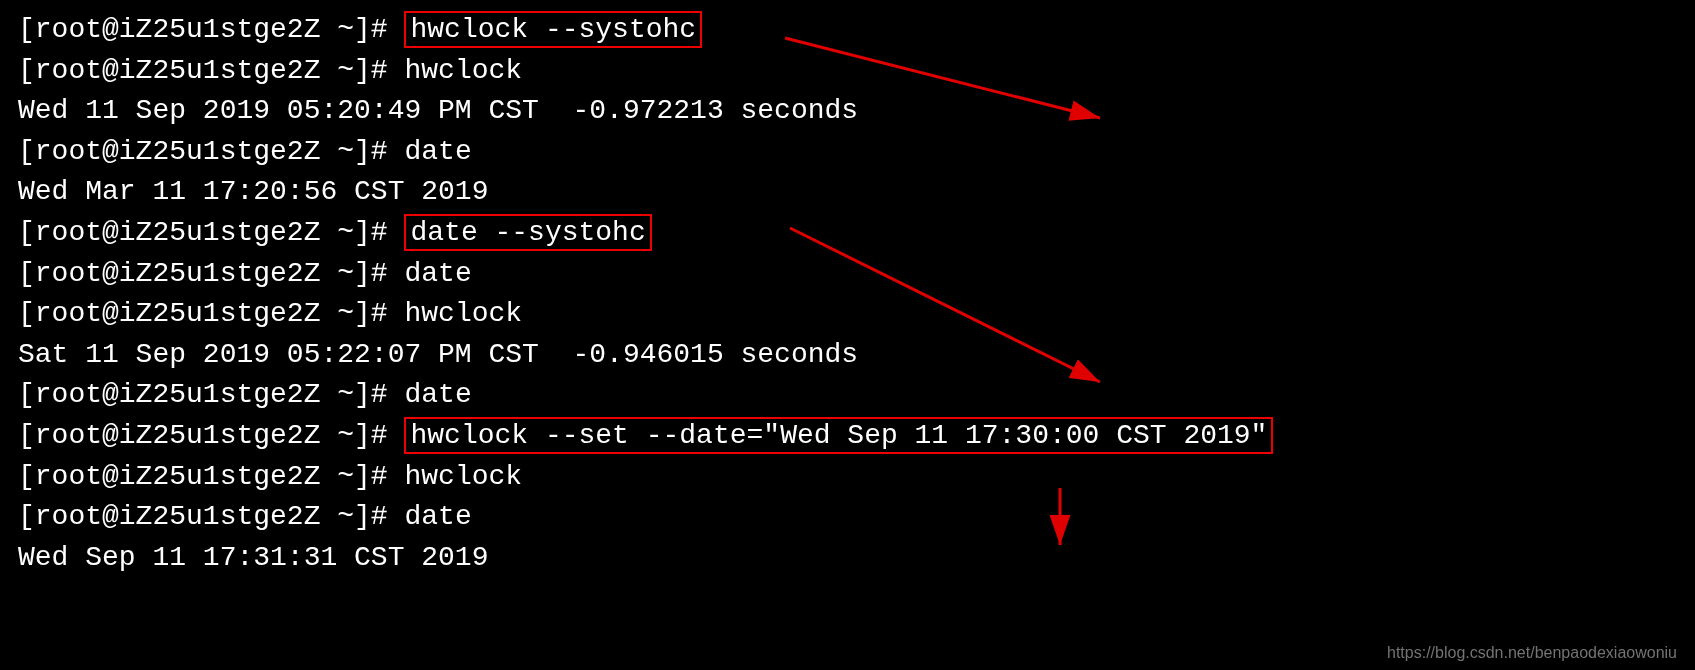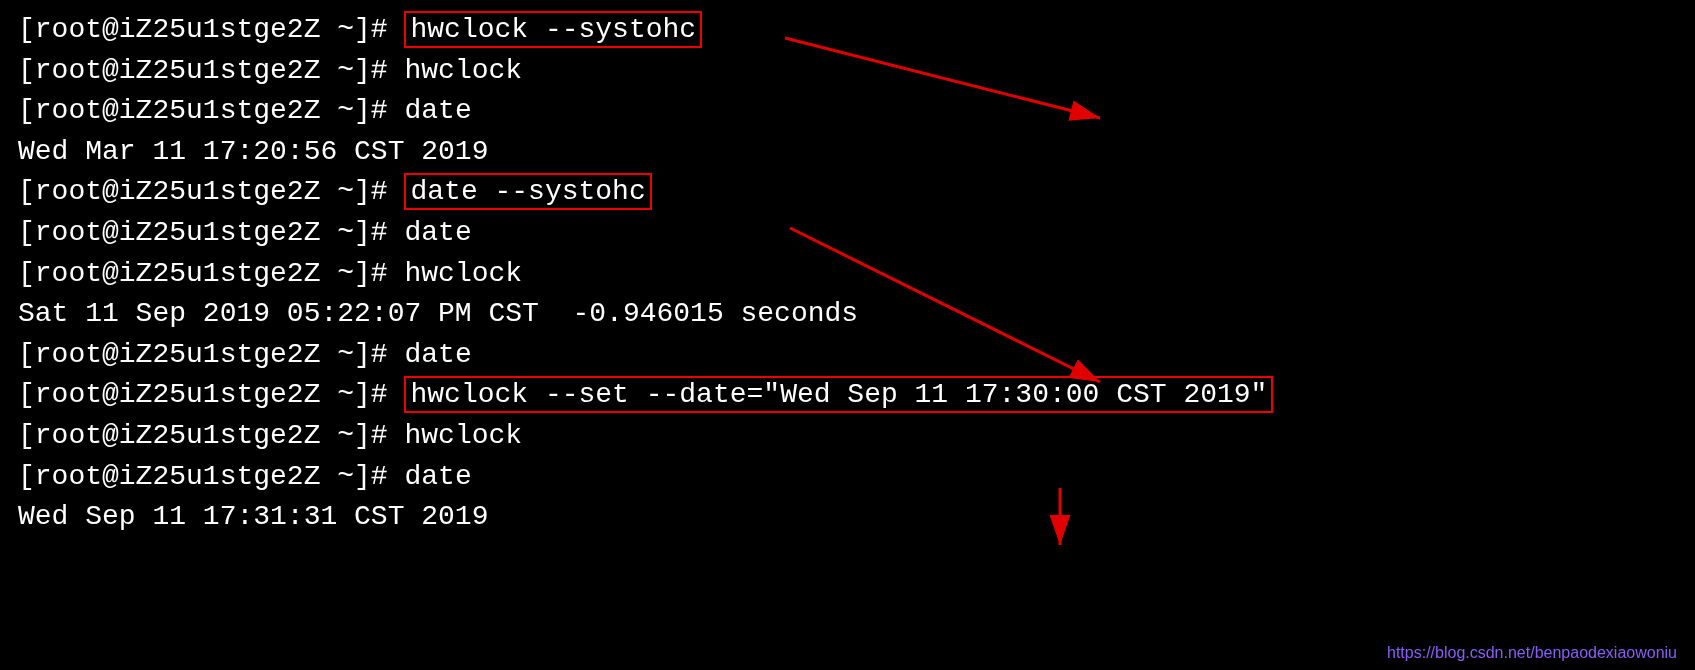--- a/index.html
+++ b/index.html
@@ -31,31 +31,32 @@
       position: absolute;
       top: 0; left: 0;
       width: 1695px;
       height: 670px;
       pointer-events: none;
     }
     .watermark {
       position: absolute;
       bottom: 8px;
       right: 18px;
-      color: #8b5cf6;
+      color: #737373;
       font-size: 16px;
       font-family: Arial, sans-serif;
     }
   </style>
 </head>
 <body>
 
 <div class="terminal" id="terminal">
     <span class="line"><span>[root@iZ25u1stge2Z ~]# </span><span class="highlight-box">hwclock --systohc</span></span>
     <span class="line"><span>[root@iZ25u1stge2Z ~]# </span><span>hwclock</span></span>
+    <span class="line"><span>Wed 11 Sep 2019 05:20:49 PM CST  -0.972213 seconds</span></span>
     <span class="line"><span>[root@iZ25u1stge2Z ~]# </span><span>date</span></span>
     <span class="line"><span>Wed Mar 11 17:20:56 CST 2019</span></span>
     <span class="line"><span>[root@iZ25u1stge2Z ~]# </span><span class="highlight-box">date --systohc</span></span>
     <span class="line"><span>[root@iZ25u1stge2Z ~]# </span><span>date</span></span>
     <span class="line"><span>[root@iZ25u1stge2Z ~]# </span><span>hwclock</span></span>
     <span class="line"><span>Sat 11 Sep 2019 05:22:07 PM CST  -0.946015 seconds</span></span>
     <span class="line"><span>[root@iZ25u1stge2Z ~]# </span><span>date</span></span>
     <span class="line"><span>[root@iZ25u1stge2Z ~]# </span><span class="highlight-box">hwclock --set --date="Wed Sep 11 17:30:00 CST 2019"</span></span>
     <span class="line"><span>[root@iZ25u1stge2Z ~]# </span><span>hwclock</span></span>
     <span class="line"><span>[root@iZ25u1stge2Z ~]# </span><span>date</span></span>

